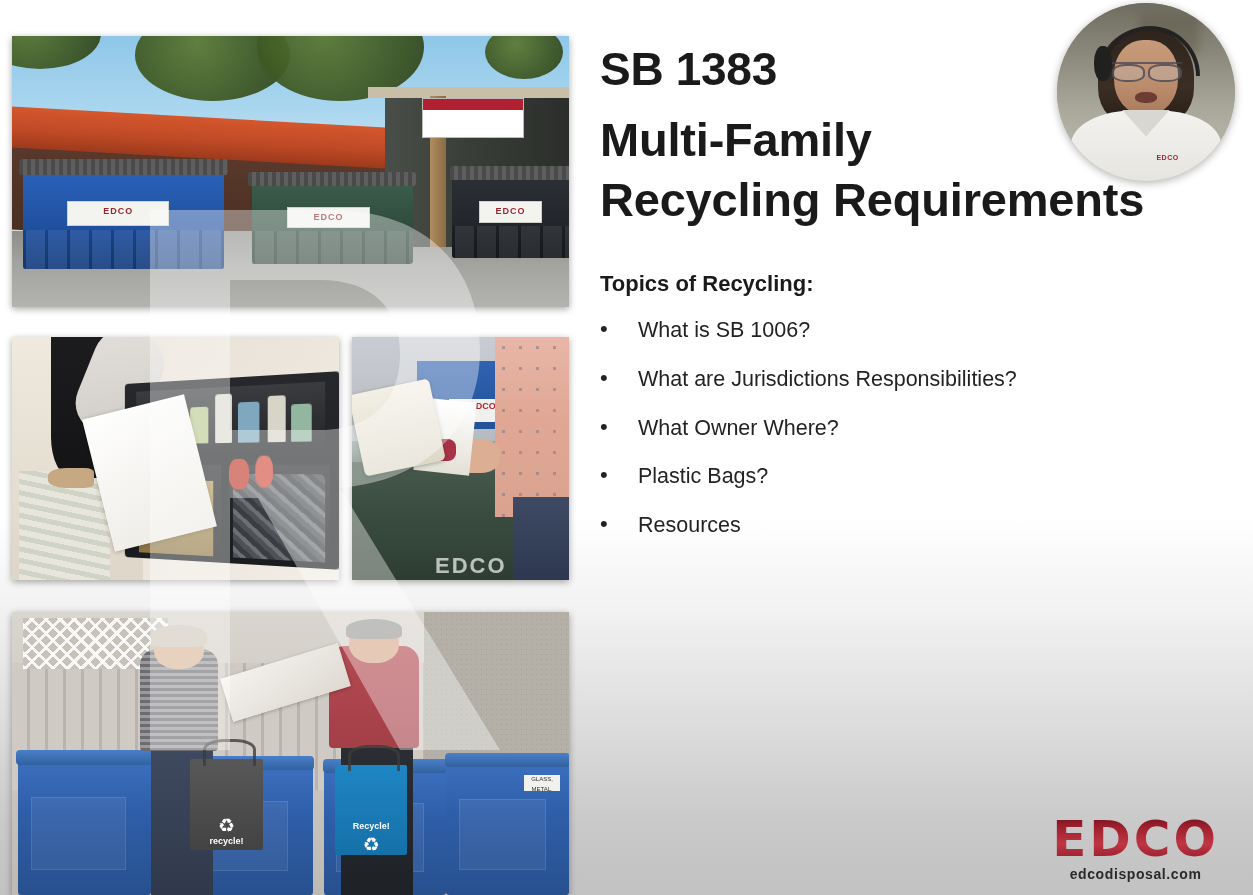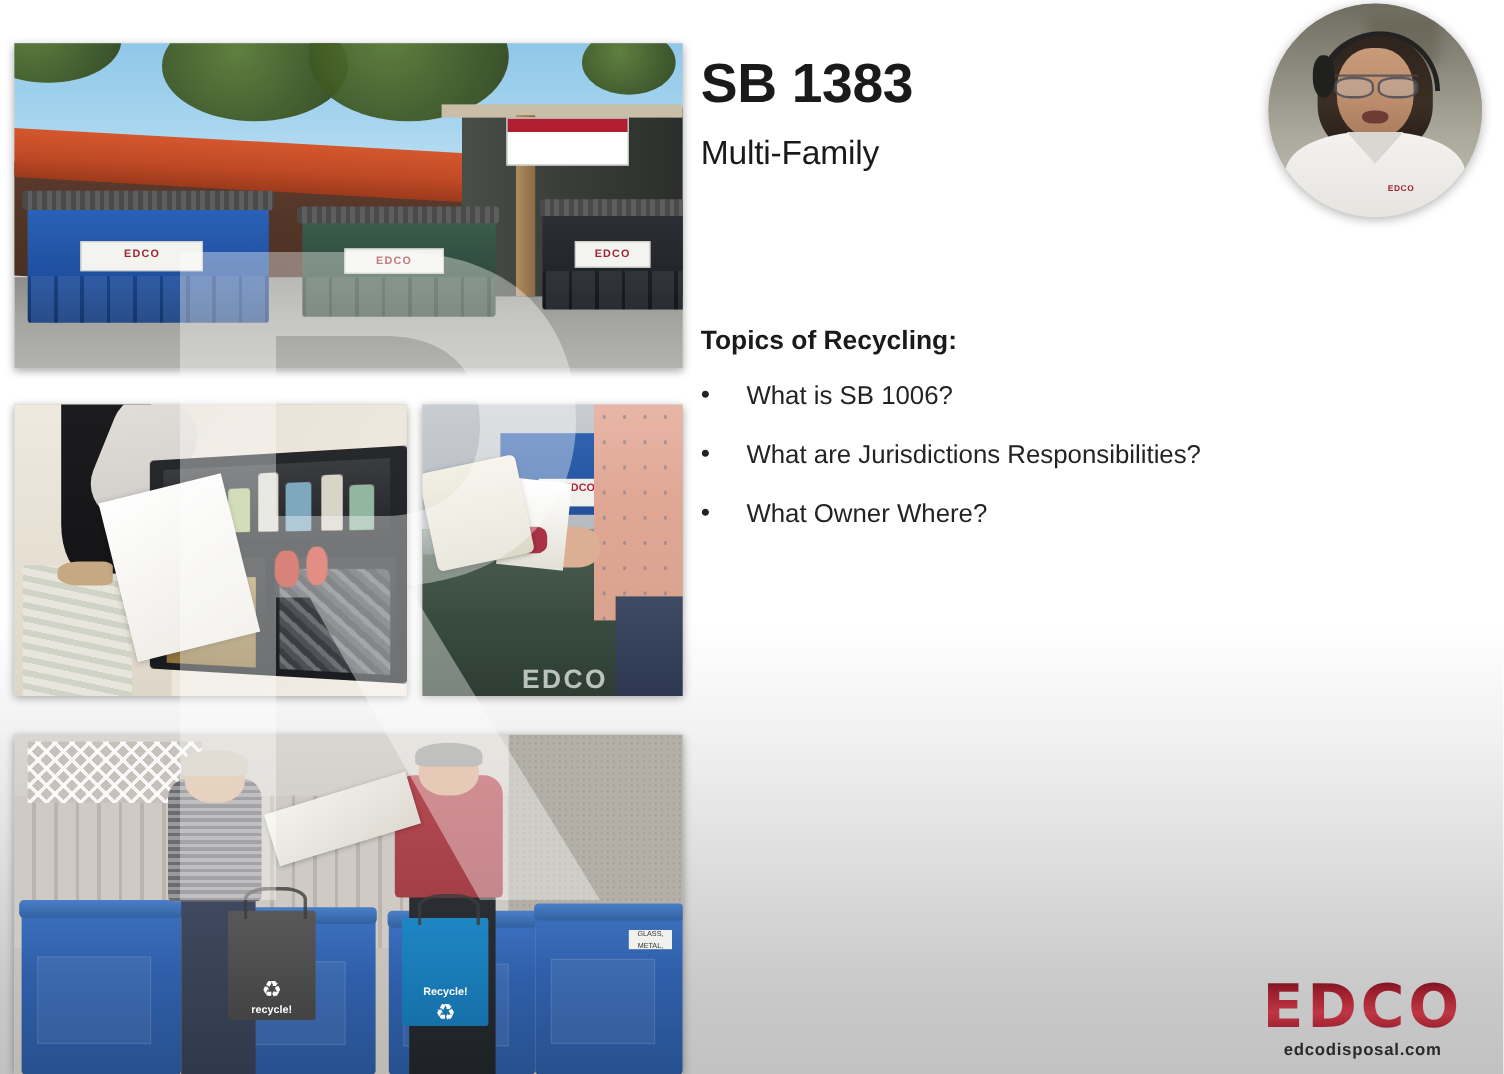--- a/index.html
+++ b/index.html
@@ -362,31 +362,31 @@
   .recycle-glyph {
     color: #fff; font-size: 19px; line-height: 1; margin-bottom: 1px;
   }
   .bag-text {
     color: #fff; font-size: 9px; font-weight: bold; margin-bottom: 4px;
   }
 
   
   .text-col {
     position: absolute;
-    left: 582px; top: 0; width: 640px; height: 895px;
+    left: 598px; top: 0; width: 640px; height: 895px;
     z-index: 4;
   }
   .title-main {
     position: absolute; left: 2px; top: 46px;
     font-size: 46px; font-weight: 600; color: #1a1a1a;
     letter-spacing: -0.3px; line-height: 1;
   }
   .title-sub {
     position: absolute; left: 2px; top: 110px;
-    font-size: 28px; font-weight: 400; color: #1a1a1a;
+    font-size: 47px; font-weight: 700; color: #1a1a1a;
     line-height: 1.28; letter-spacing: -0.2px;
   }
   .topics-head {
     position: absolute; left: 2px; top: 271px;
     font-size: 22px; font-weight: bold; color: #1a1a1a;
   }
   .bullets {
     position: absolute; left: 0px; top: 316px; width: 530px;
     margin: 0; padding: 0; list-style: none;
   }
@@ -638,26 +638,29 @@
 
   <svg class="watermark" viewBox="0 0 600 620" aria-hidden="true">
     <path d="M 150 600 L 150 60 L 330 60 C 430 60 480 120 480 200 C 480 275 430 330 340 338 L 500 600 L 400 600 L 258 348 L 230 348 L 230 600 Z
              M 230 130 L 230 280 L 320 280 C 372 280 400 250 400 204 C 400 158 372 130 320 130 Z" fill="#ffffff" fill-opacity="0.52"></path>
   </svg>
 
   <div class="text-col">
     <div class="title-main">SB 1383</div>
     <div class="title-sub">
       <div>Multi-Family</div>
+      <div>Recycling Requirements</div>
     </div>
     <div class="topics-head">Topics of Recycling:</div>
     <ul class="bullets">
       <li>What is SB 1006?</li>
       <li>What are Jurisdictions Responsibilities?</li>
       <li>What Owner Where?</li>
+      <li>Plastic Bags?</li>
+      <li>Resources</li>
     </ul>
   </div>
 
   <div class="webcam">
     <div class="cam-bg"></div>
     <div class="cam-blur-box"></div>
     <div class="cam-hair"></div>
     <div class="cam-face"></div>
     <div class="cam-glasses">
       <div class="cam-lens" style="left:0;"></div>

